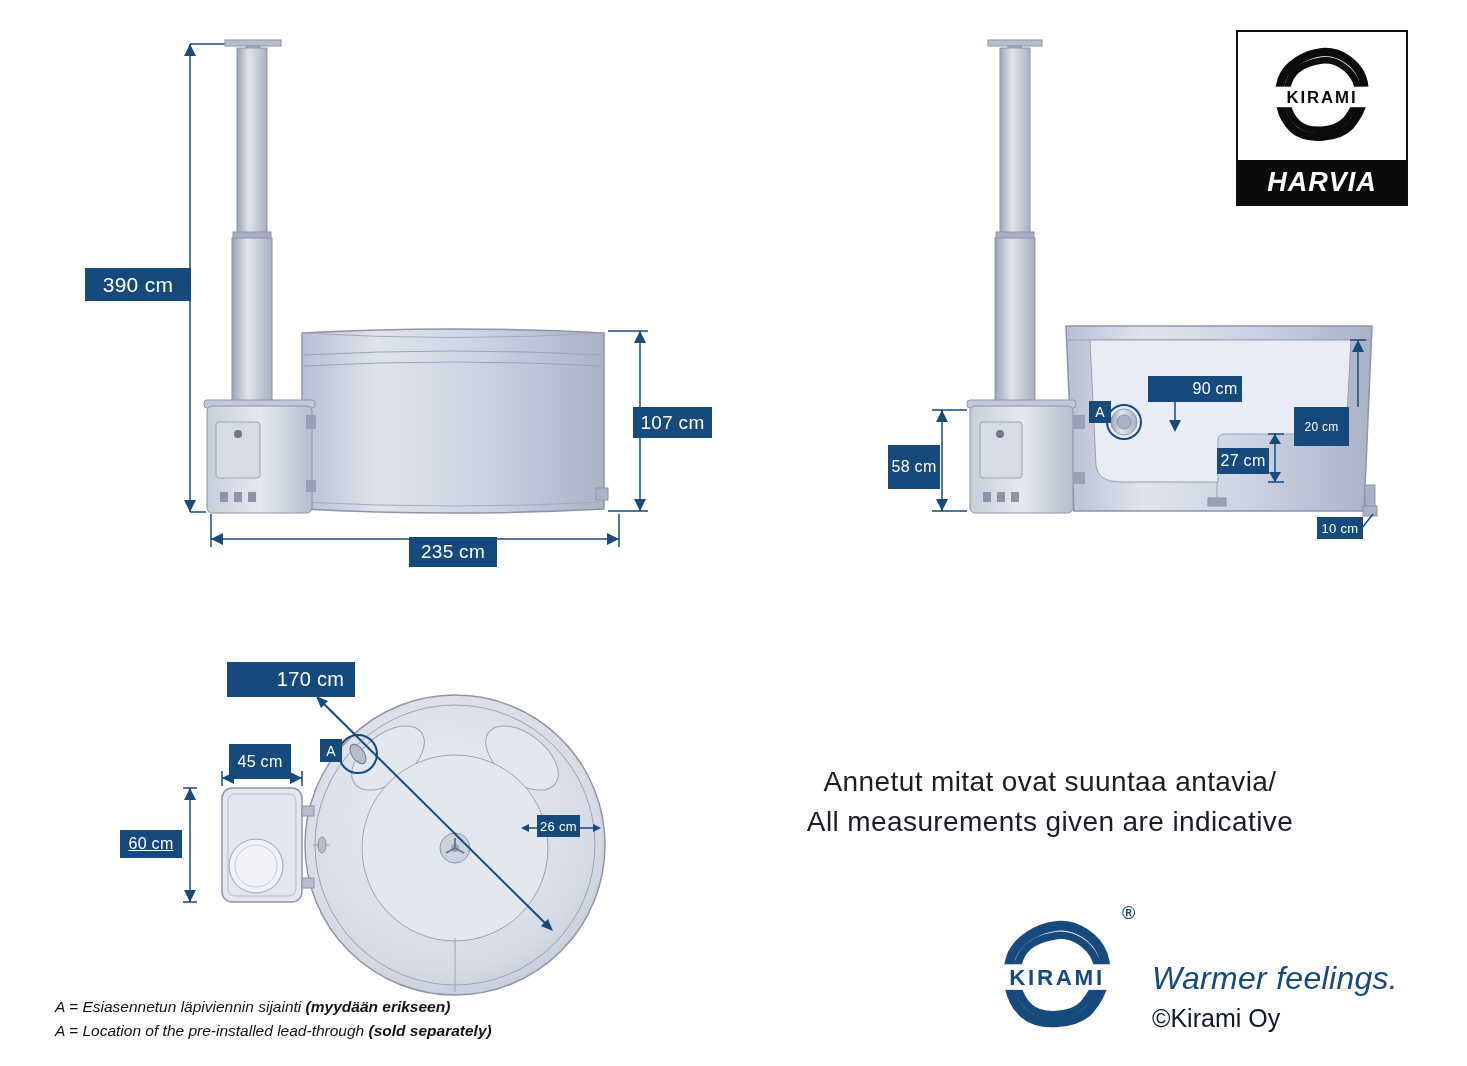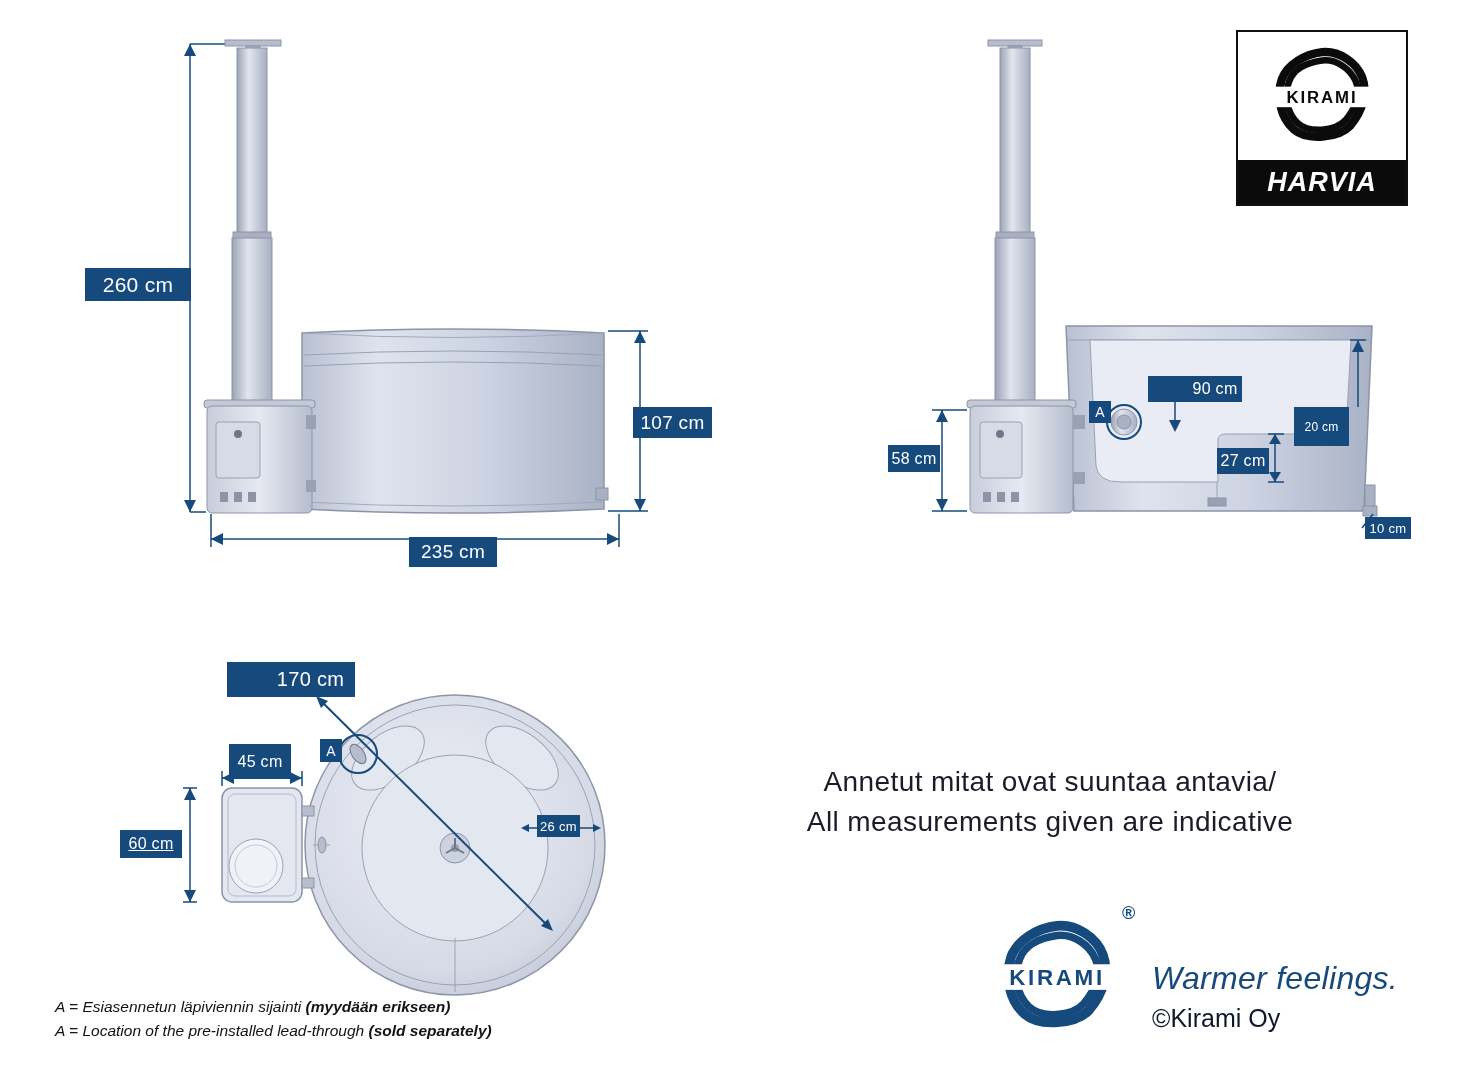--- a/index.html
+++ b/index.html
@@ -227,30 +227,30 @@
         <polygon points="503,291 498,279 491,286"></polygon>
       <polygon points="184,132 184,144 172,138"></polygon>
         <polygon points="240,132 240,144 252,138"></polygon>
       <polygon points="134,160 146,160 140,148"></polygon>
         <polygon points="134,250 146,250 140,262"></polygon>
       <polygon points="471,188 479,184 479,192"></polygon>
         <polygon points="551,188 543,184 543,192"></polygon>
     </g>
   </svg>
 
-  <div class="dim-box" style="left:85px;top:268px;width:106px;height:33px;font-size:21px;">260 cm</div>
+  <div class="dim-box" style="left:85px;top:268px;width:106px;height:33px;font-size:21px;">390 cm</div>
   <div class="dim-box" style="left:633px;top:407px;width:79px;height:31px;font-size:19px;">107 cm</div>
   <div class="dim-box" style="left:409px;top:537px;width:88px;height:30px;font-size:19px;">235 cm</div>
 
-  <div class="dim-box" style="left:888px;top:445px;width:52px;height:27px;font-size:16px;">58 cm</div>
+  <div class="dim-box" style="left:888px;top:445px;width:52px;height:44px;font-size:16px;">58 cm</div>
   <div class="dim-box" style="left:1148px;top:376px;width:54px;height:26px;font-size:16px;padding-left:40px;">90 cm</div>
   <div class="dim-box" style="left:1089px;top:401px;width:22px;height:22px;font-size:14px;">A</div>
   <div class="dim-box" style="left:1294px;top:407px;width:55px;height:39px;font-size:12px;">20 cm</div>
   <div class="dim-box" style="left:1217px;top:448px;width:52px;height:26px;font-size:16px;">27 cm</div>
-  <div class="dim-box" style="left:1317px;top:517px;width:46px;height:22px;font-size:13px;margin-left:48px;">10 cm</div>
+  <div class="dim-box" style="left:1317px;top:517px;width:46px;height:22px;font-size:13px;">10 cm</div>
 
   <div class="dim-box" style="left:227px;top:662px;width:89px;height:35px;font-size:20px;padding-left:39px;">170 cm</div>
   <div class="dim-box" style="left:229px;top:744px;width:62px;height:35px;font-size:16px;">45 cm</div>
   <div class="dim-box" style="left:120px;top:830px;width:62px;height:28px;font-size:16px;text-decoration:underline;">60 cm</div>
   <div class="dim-box" style="left:320px;top:739px;width:22px;height:23px;font-size:14px;">A</div>
   <div class="dim-box" style="left:537px;top:815px;width:43px;height:22px;font-size:13px;">26 cm</div>
 
   <div class="brand-block">
     <div class="brand-top">
       <svg width="112" height="112" viewBox="0 0 120 120">

